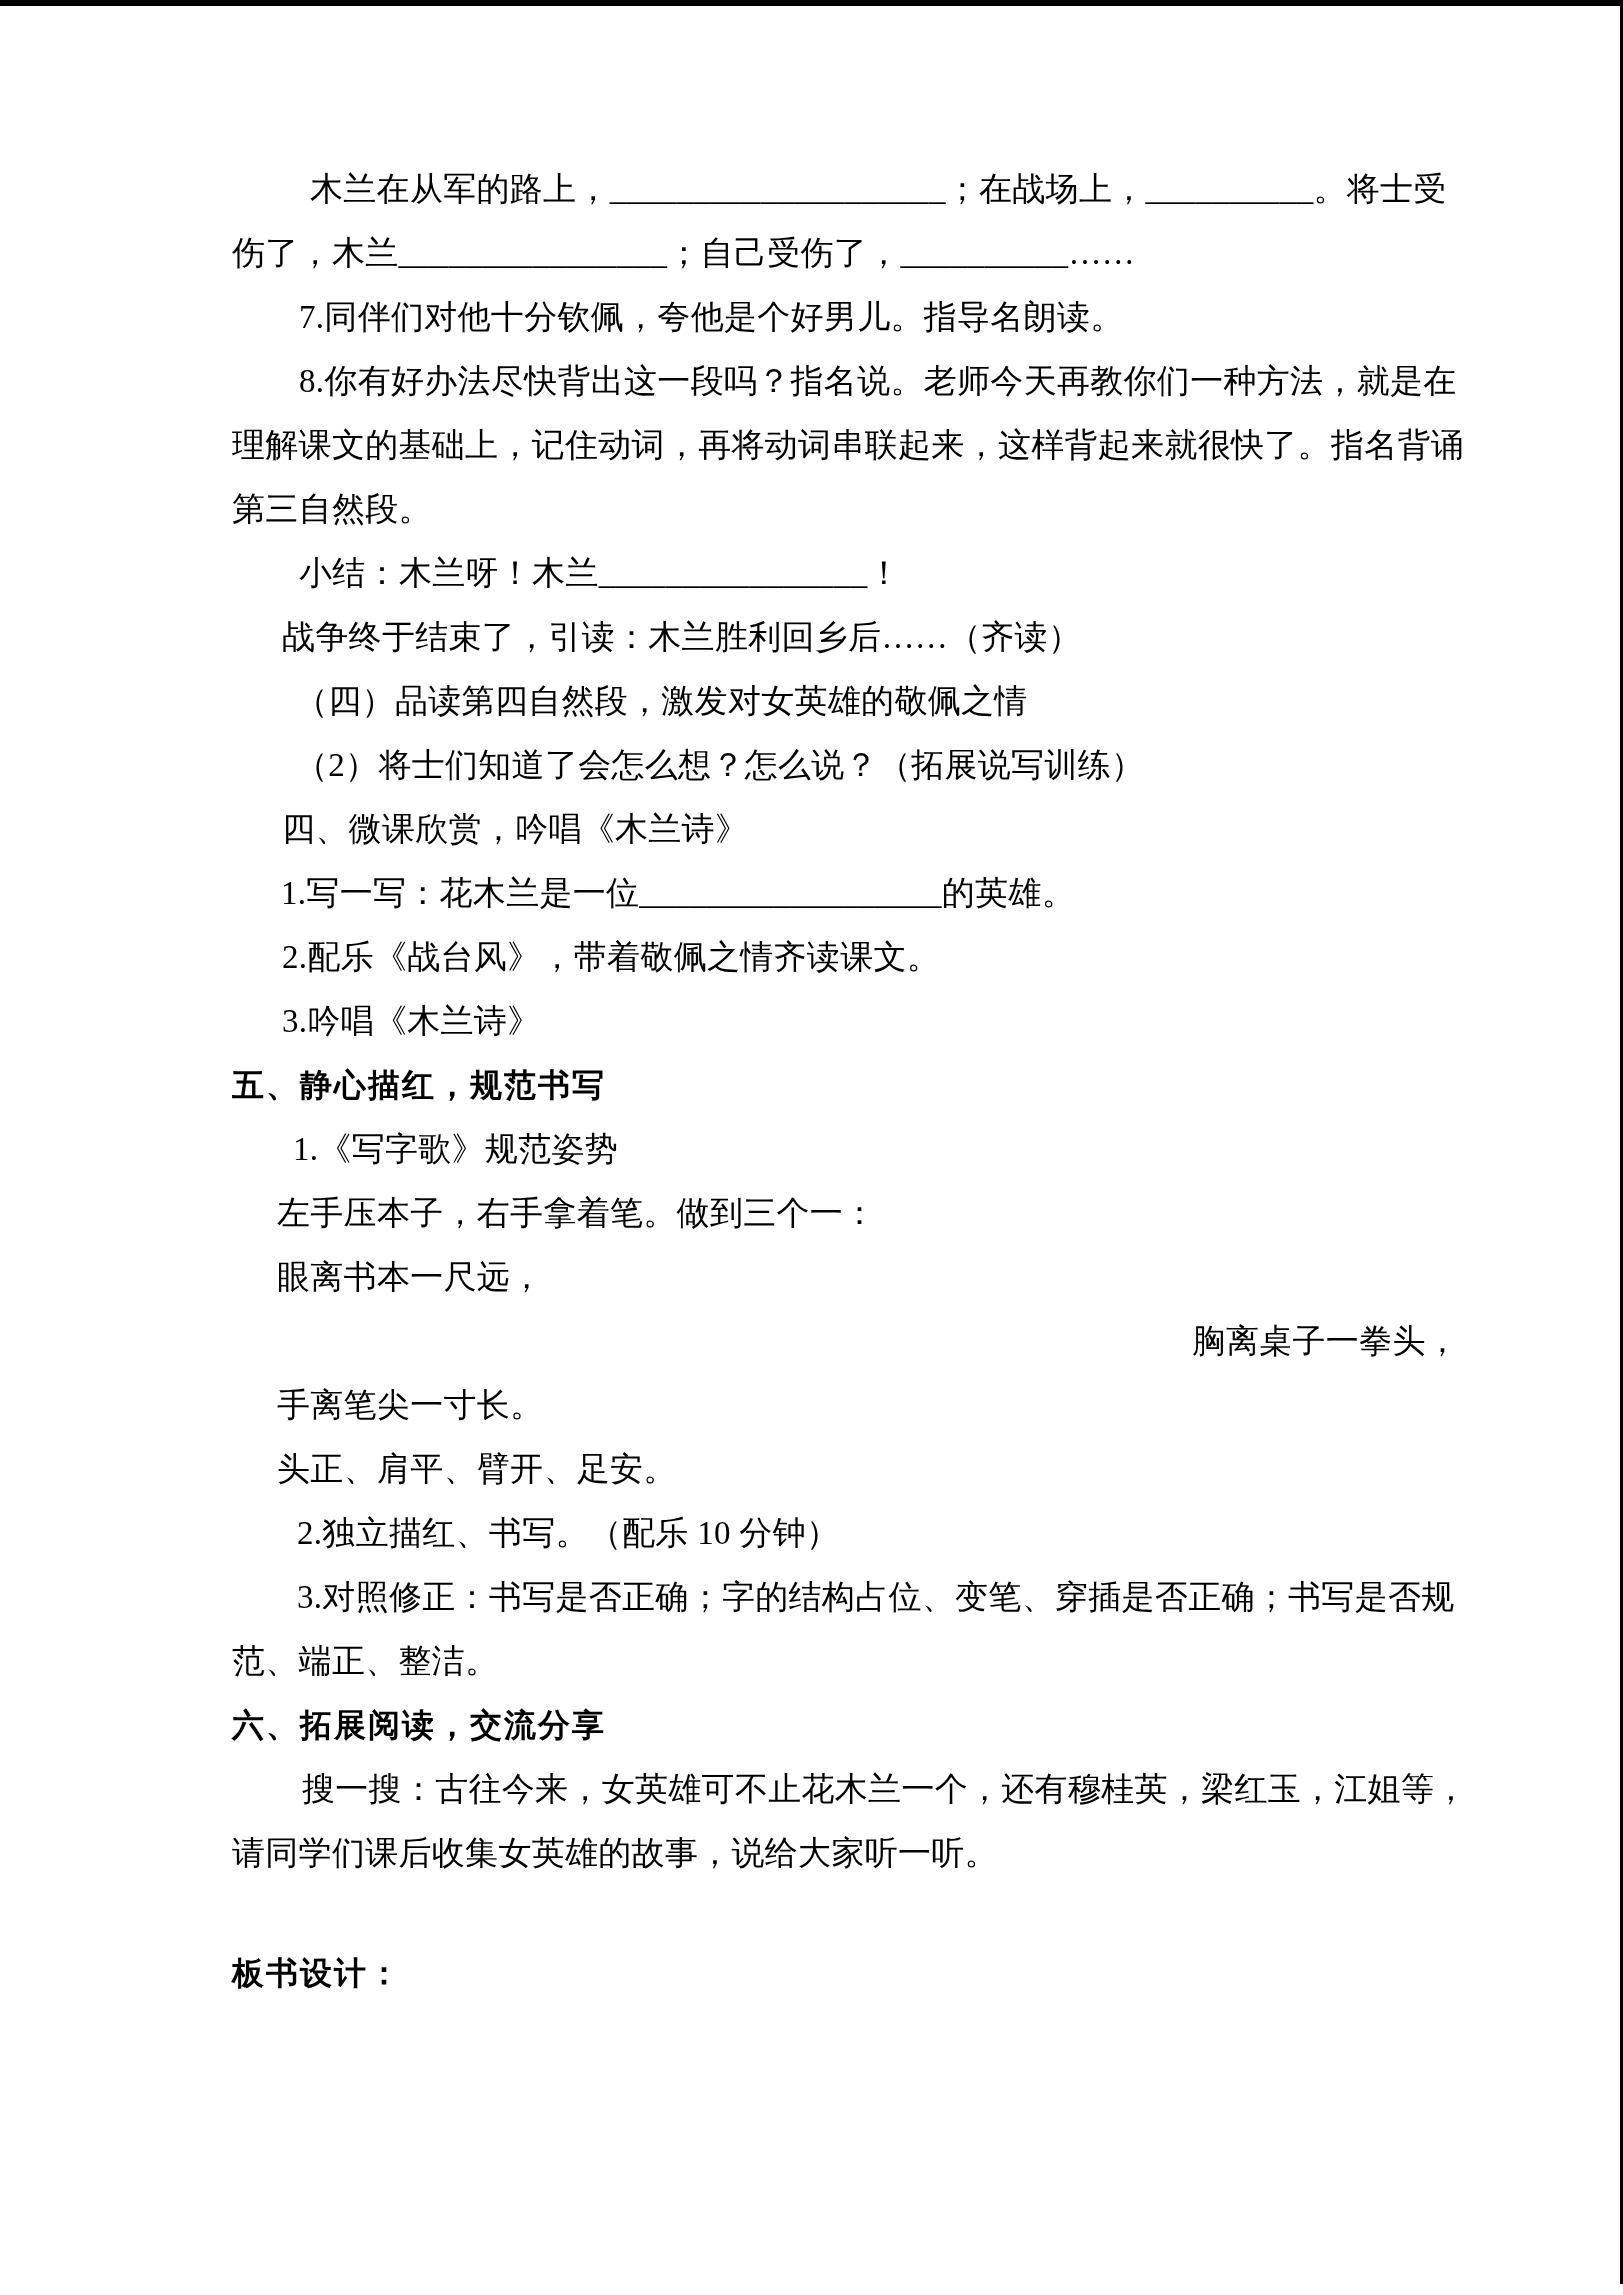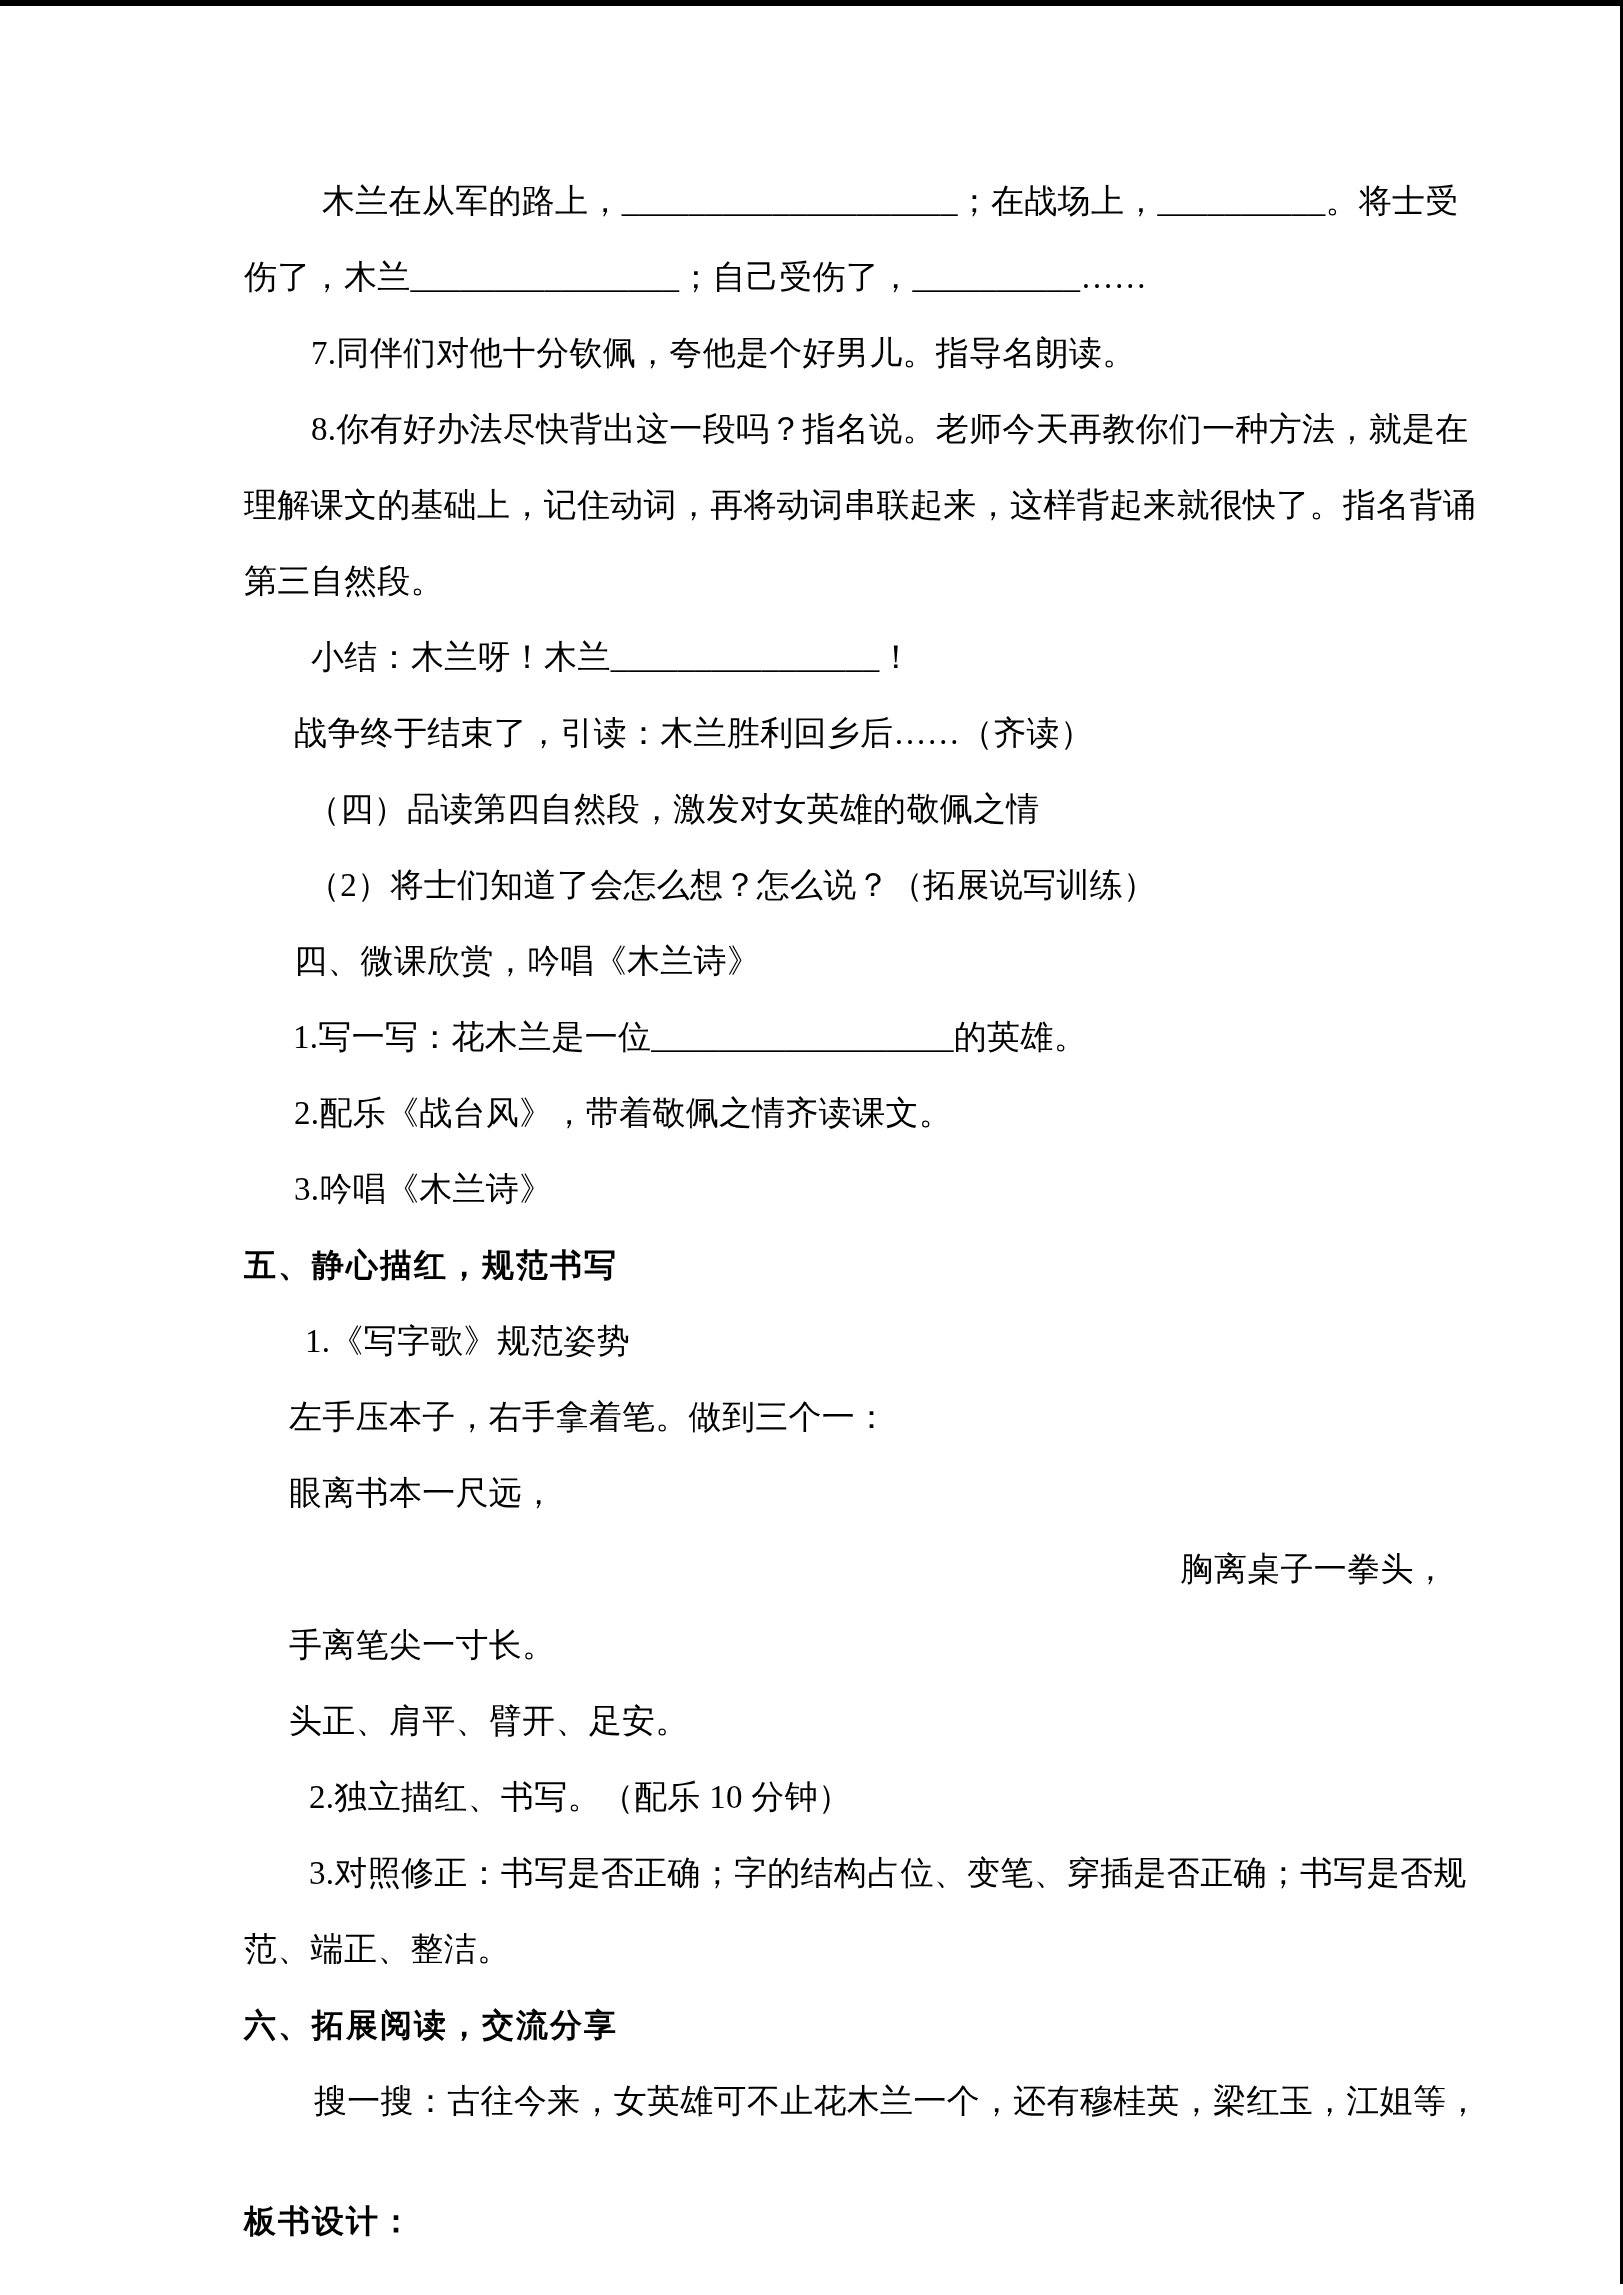--- a/index.html
+++ b/index.html
@@ -29,21 +29,21 @@
     height: 2284px;
   }
   .doc-body {
     position: absolute;
     left: 232px;
     top: 157px;
     width: 1227px;
     color: #000000;
   }
   .line {
-    margin: 12px;
+    margin: 0;
     font-size: 33px;
     line-height: 64px;
     white-space: nowrap;
     letter-spacing: 0.3px;
   }
   .line.bold {
     font-weight: bold;
     font-family: "Liberation Sans", "DejaVu Sans", sans-serif;
     letter-spacing: 2px;
     font-size: 32px;
@@ -78,15 +78,16 @@
     <p class="line" style="padding-left: 45px;">左手压本子，右手拿着笔。做到三个一：</p>
     <p class="line" style="padding-left: 45px;">眼离书本一尺远，</p>
     <p class="line" style="padding-left: 45px; text-align: right;">胸离桌子一拳头，</p>
     <p class="line" style="padding-left: 45px;">手离笔尖一寸长。</p>
     <p class="line" style="padding-left: 45px;">头正、肩平、臂开、足安。</p>
     <p class="line" style="padding-left: 65px;">2.独立描红、书写。（配乐 10 分钟）</p>
     <p class="line" style="padding-left: 65px;">3.对照修正：书写是否正确；字的结构占位、变笔、穿插是否正确；书写是否规</p>
     <p class="line" style="padding-left: 0px;">范、端正、整洁。</p>
     <p class="line bold" style="padding-left: 0px;">六、拓展阅读，交流分享</p>
     <p class="line" style="padding-left: 70px;">搜一搜：古往今来，女英雄可不止花木兰一个，还有穆桂英，梁红玉，江姐等，</p>
+    <p class="line" style="padding-left: 0px;">请同学们课后收集女英雄的故事，说给大家听一听。</p>
     <p class="line bold gap-before" style="padding-left: 0px;">板书设计：</p>
   </div>
 
 
 </body></html>

